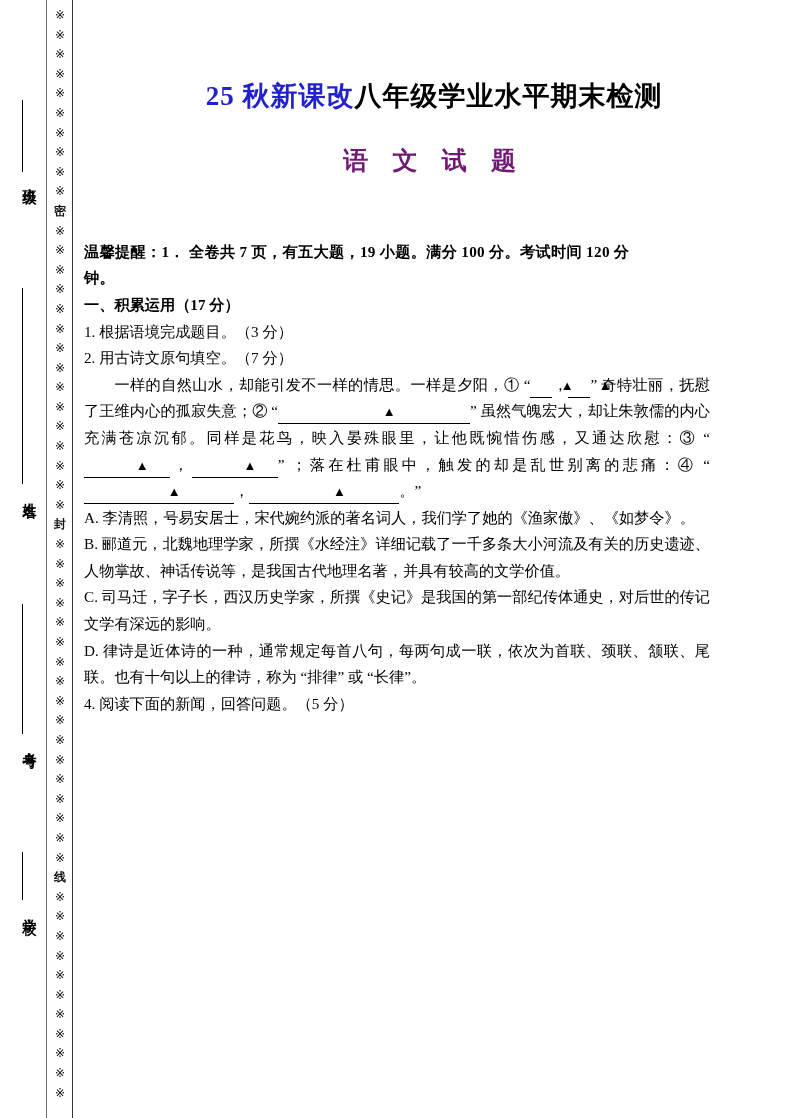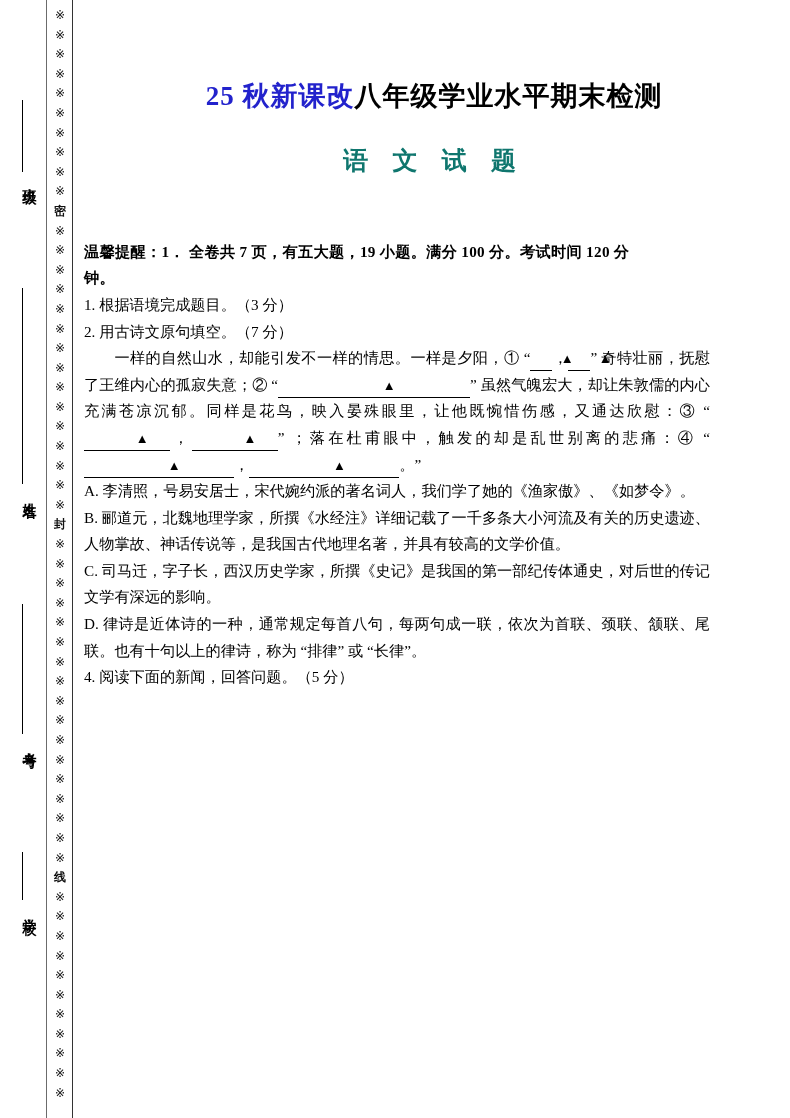--- a/index.html
+++ b/index.html
@@ -102,21 +102,21 @@
   #exam-title .black { color: #000000; }
 
   #exam-subtitle {
     margin: 0;
     padding-top: 30px;
     text-align: center;
     font-family: "Liberation Serif", "DejaVu Serif", serif;
     font-weight: bold;
     font-size: 25px;
     letter-spacing: 9px;
-    color: #0f766e;
+    color: #701a75;
   }
 
   #content {
     margin: 0;
     padding: 62px 76px 0 2px;
     font-size: 15.2px;
     line-height: 26.6px;
     text-align: justify;
   }
 
@@ -241,20 +241,21 @@
     <span class="blue">25 秋新课改</span><span class="black">八年级学业水平期末检测</span>
   </h1>
 
   <h2 id="exam-subtitle">语 文 试 题</h2>
 
   <div id="content">
 
     <p class="p kai">温馨提醒：1． 全卷共 7 页，有五大题，19 小题。满分 100 分。考试时间 120 分</p>
     <p class="p kai">钟。</p>
 
+    <p class="p bold">一、积累运用（17 分）</p>
 
     <p class="p">1. 根据语境完成题目。（3 分）</p>
 
     <p class="p">2. 用古诗文原句填空。（7 分）</p>
     <p class="p indent"><span>一样的自然山水，却能引发不一样的情思。一样是夕阳，① “</span><span class="blank xs"><span class="tri">▲</span></span><span>，</span><span class="blank xs"><span class="tri">▲</span></span><span>” 奇特壮丽，抚慰了王维内心的孤寂失意；② “</span><span class="blank lg"><span class="tri">▲</span></span><span>” 虽然气魄宏大，却让朱敦儒的内心充满苍凉沉郁。同样是花鸟，映入晏殊眼里，让他既惋惜伤感，又通达欣慰：③ “</span><span class="blank sm"><span class="tri">▲</span></span><span>，</span><span class="blank sm"><span class="tri">▲</span></span><span>” ；落在杜甫眼中，触发的却是乱世别离的悲痛：④ “</span><span class="blank md"><span class="tri">▲</span></span><span>，</span><span class="blank md"><span class="tri">▲</span></span><span>。”</span></p>
 
     <p class="p">A. 李清照，号易安居士，宋代婉约派的著名词人，我们学了她的《渔家傲》、《如梦令》。</p>
     <p class="p">B. 郦道元，北魏地理学家，所撰《水经注》详细记载了一千多条大小河流及有关的历史遗迹、人物掌故、神话传说等，是我国古代地理名著，并具有较高的文学价值。</p>
     <p class="p">C. 司马迁，字子长，西汉历史学家，所撰《史记》是我国的第一部纪传体通史，对后世的传记文学有深远的影响。</p>
     <p class="p">D. 律诗是近体诗的一种，通常规定每首八句，每两句成一联，依次为首联、颈联、颔联、尾联。也有十句以上的律诗，称为 “排律” 或 “长律”。</p>

